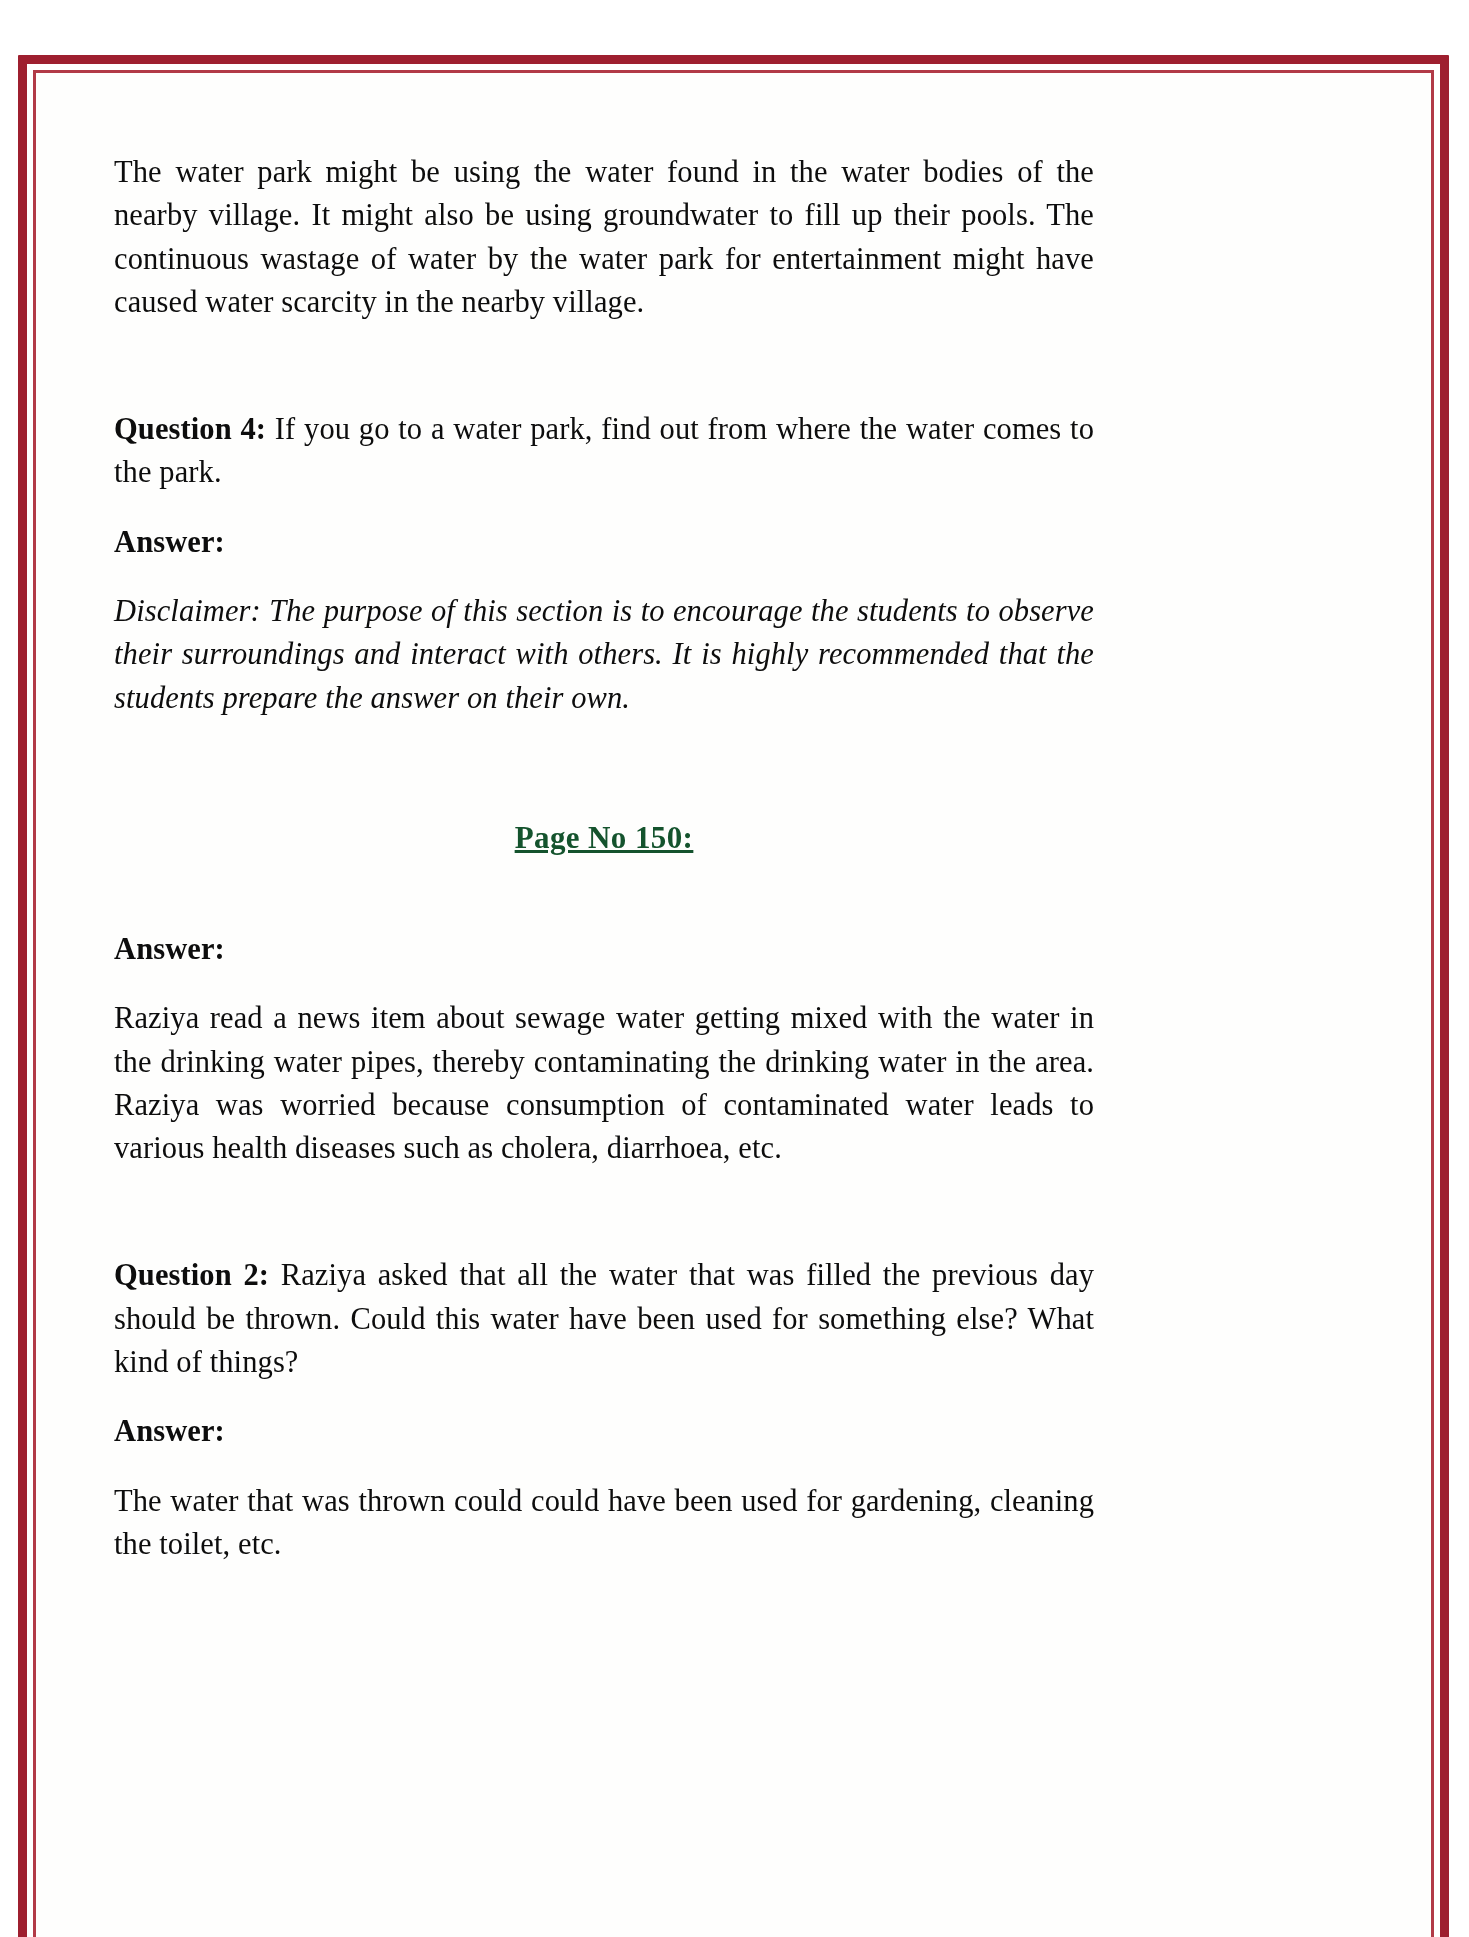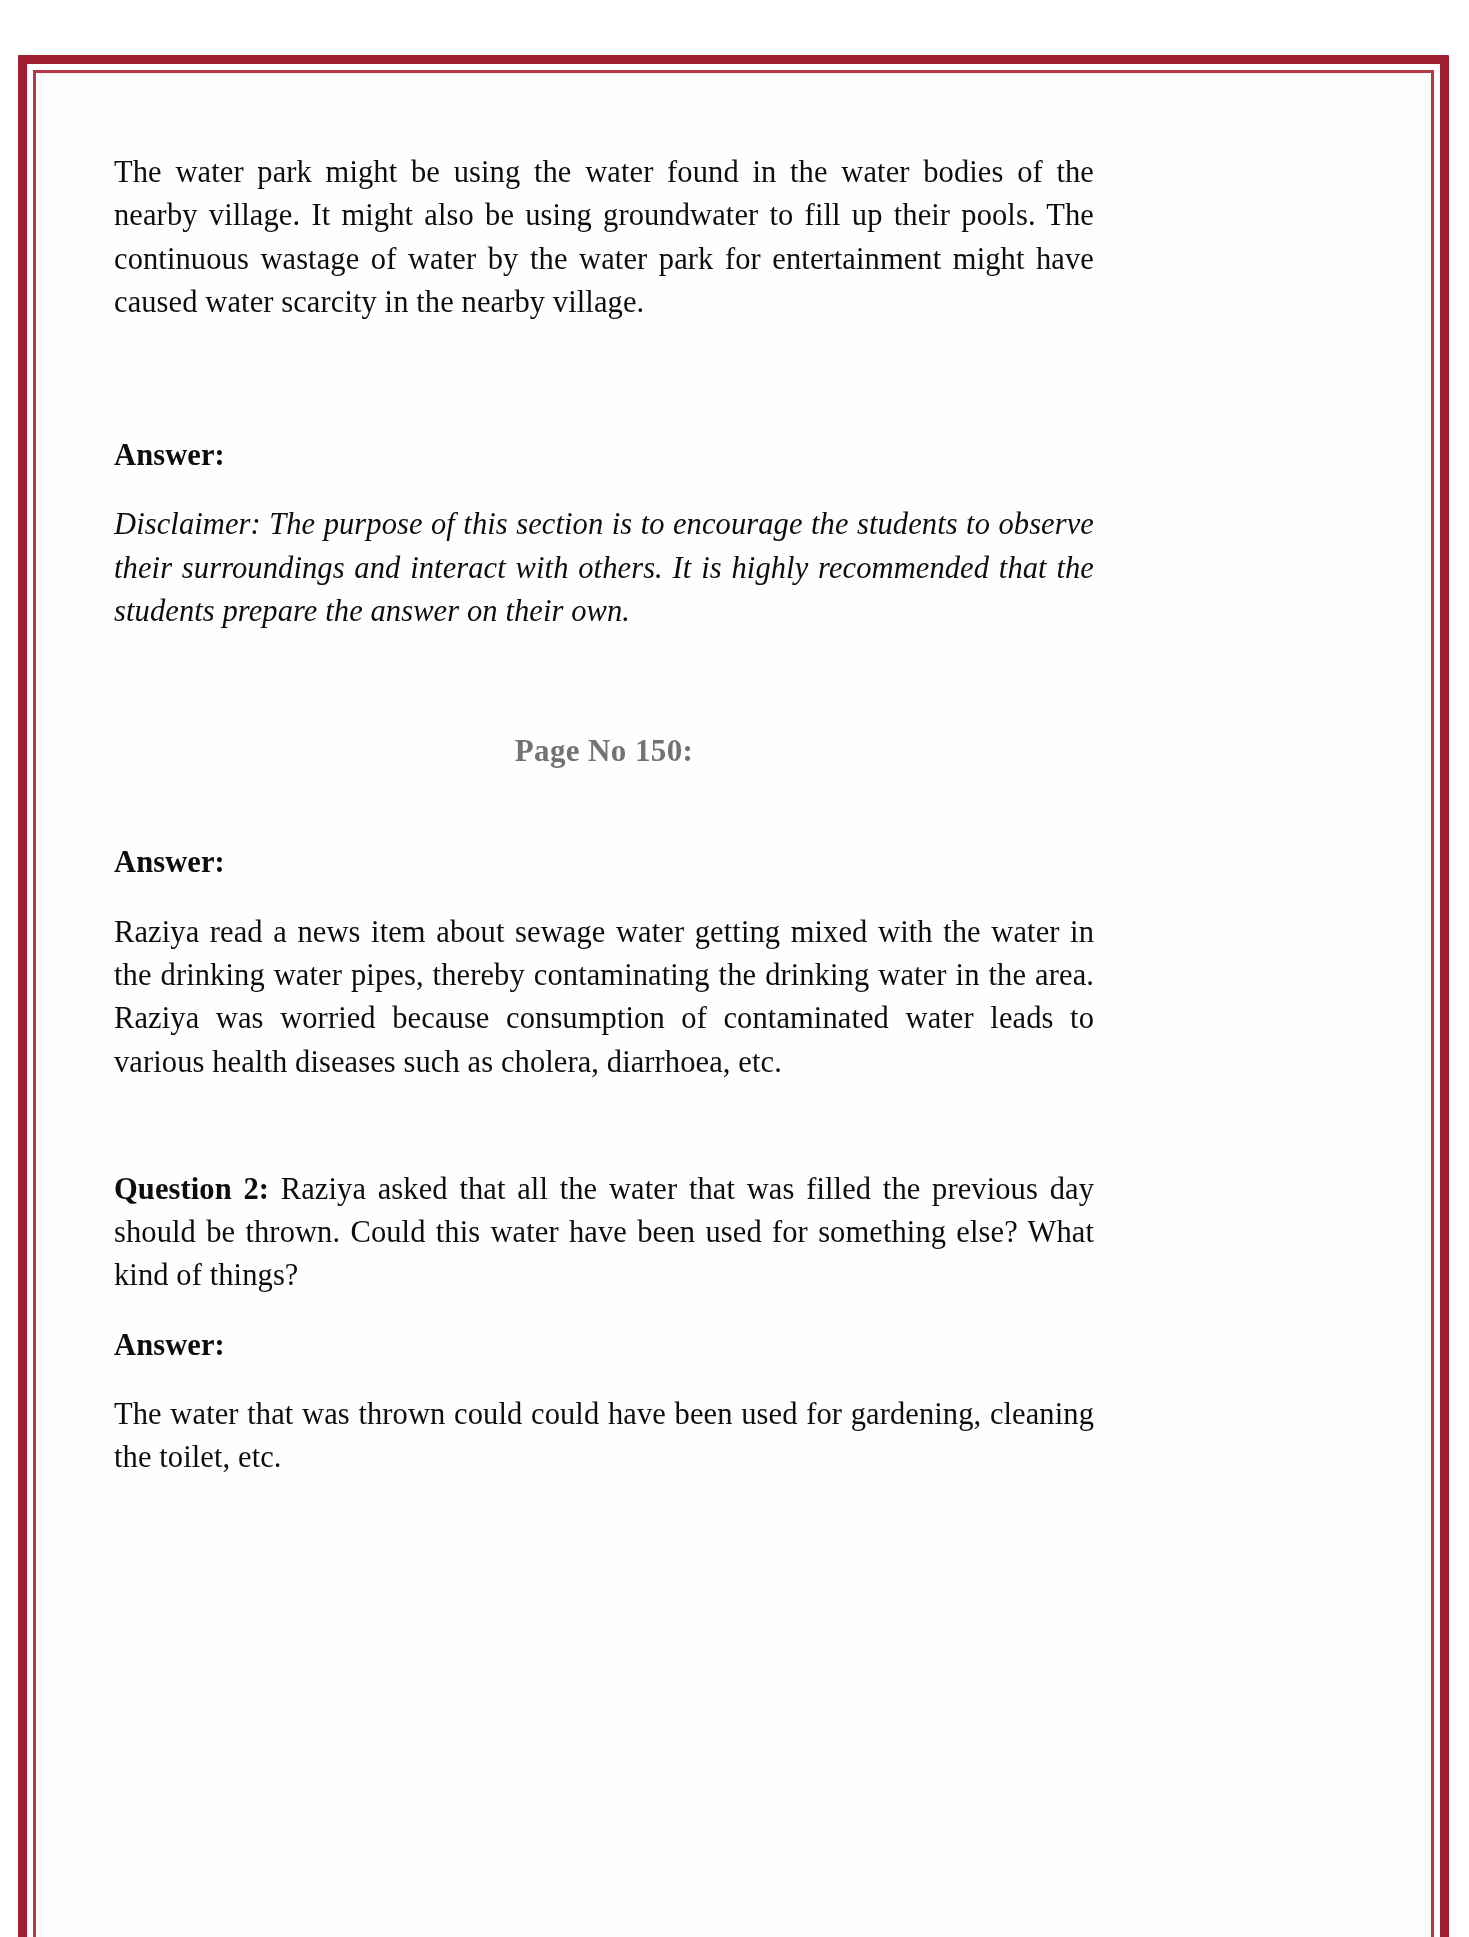--- a/index.html
+++ b/index.html
@@ -87,22 +87,23 @@
   .q-label,
   .ans-label {
     font-weight: bold;
   }
   .ans-label { display: inline-block; }
 
   .page-heading {
     text-align: center;
     font-weight: bold;
     font-size: 31px;
-    color: #737373;
+    color: #14532d;
     letter-spacing: 0.4px;
+    text-decoration: underline;
   }
 
   .disclaimer {
     font-style: italic;
   }
   .disclaimer .d-label {
     font-weight: normal;
     font-style: italic;
   }
 
@@ -115,20 +116,21 @@
   <div class="frame-outer"></div>
   <div class="frame-inner"></div>
 
   <div class="paper">
     <div class="content">
 
       <p class="para">The water park might be using the water found in the water bodies of the nearby village. It might also be using groundwater to fill up their pools. The continuous wastage of water by the water park for entertainment might have caused water scarcity in the nearby village.</p>
 
       <div class="gap-lg"></div>
 
+      <p class="para"><span class="q-label">Question 4:</span><span> If you go to a water park, find out from where the water comes to the park.</span></p>
 
       <div class="gap-sm"></div>
 
       <p class="para nowrap-left"><span class="ans-label">Answer:</span></p>
 
       <div class="gap-sm"></div>
 
       <p class="para disclaimer"><span class="d-label">Disclaimer:</span><span> The purpose of this section is to encourage the students to observe their surroundings and interact with others. It is highly recommended that the students prepare the answer on their own.</span></p>
 
       <div class="gap-xl"></div>

